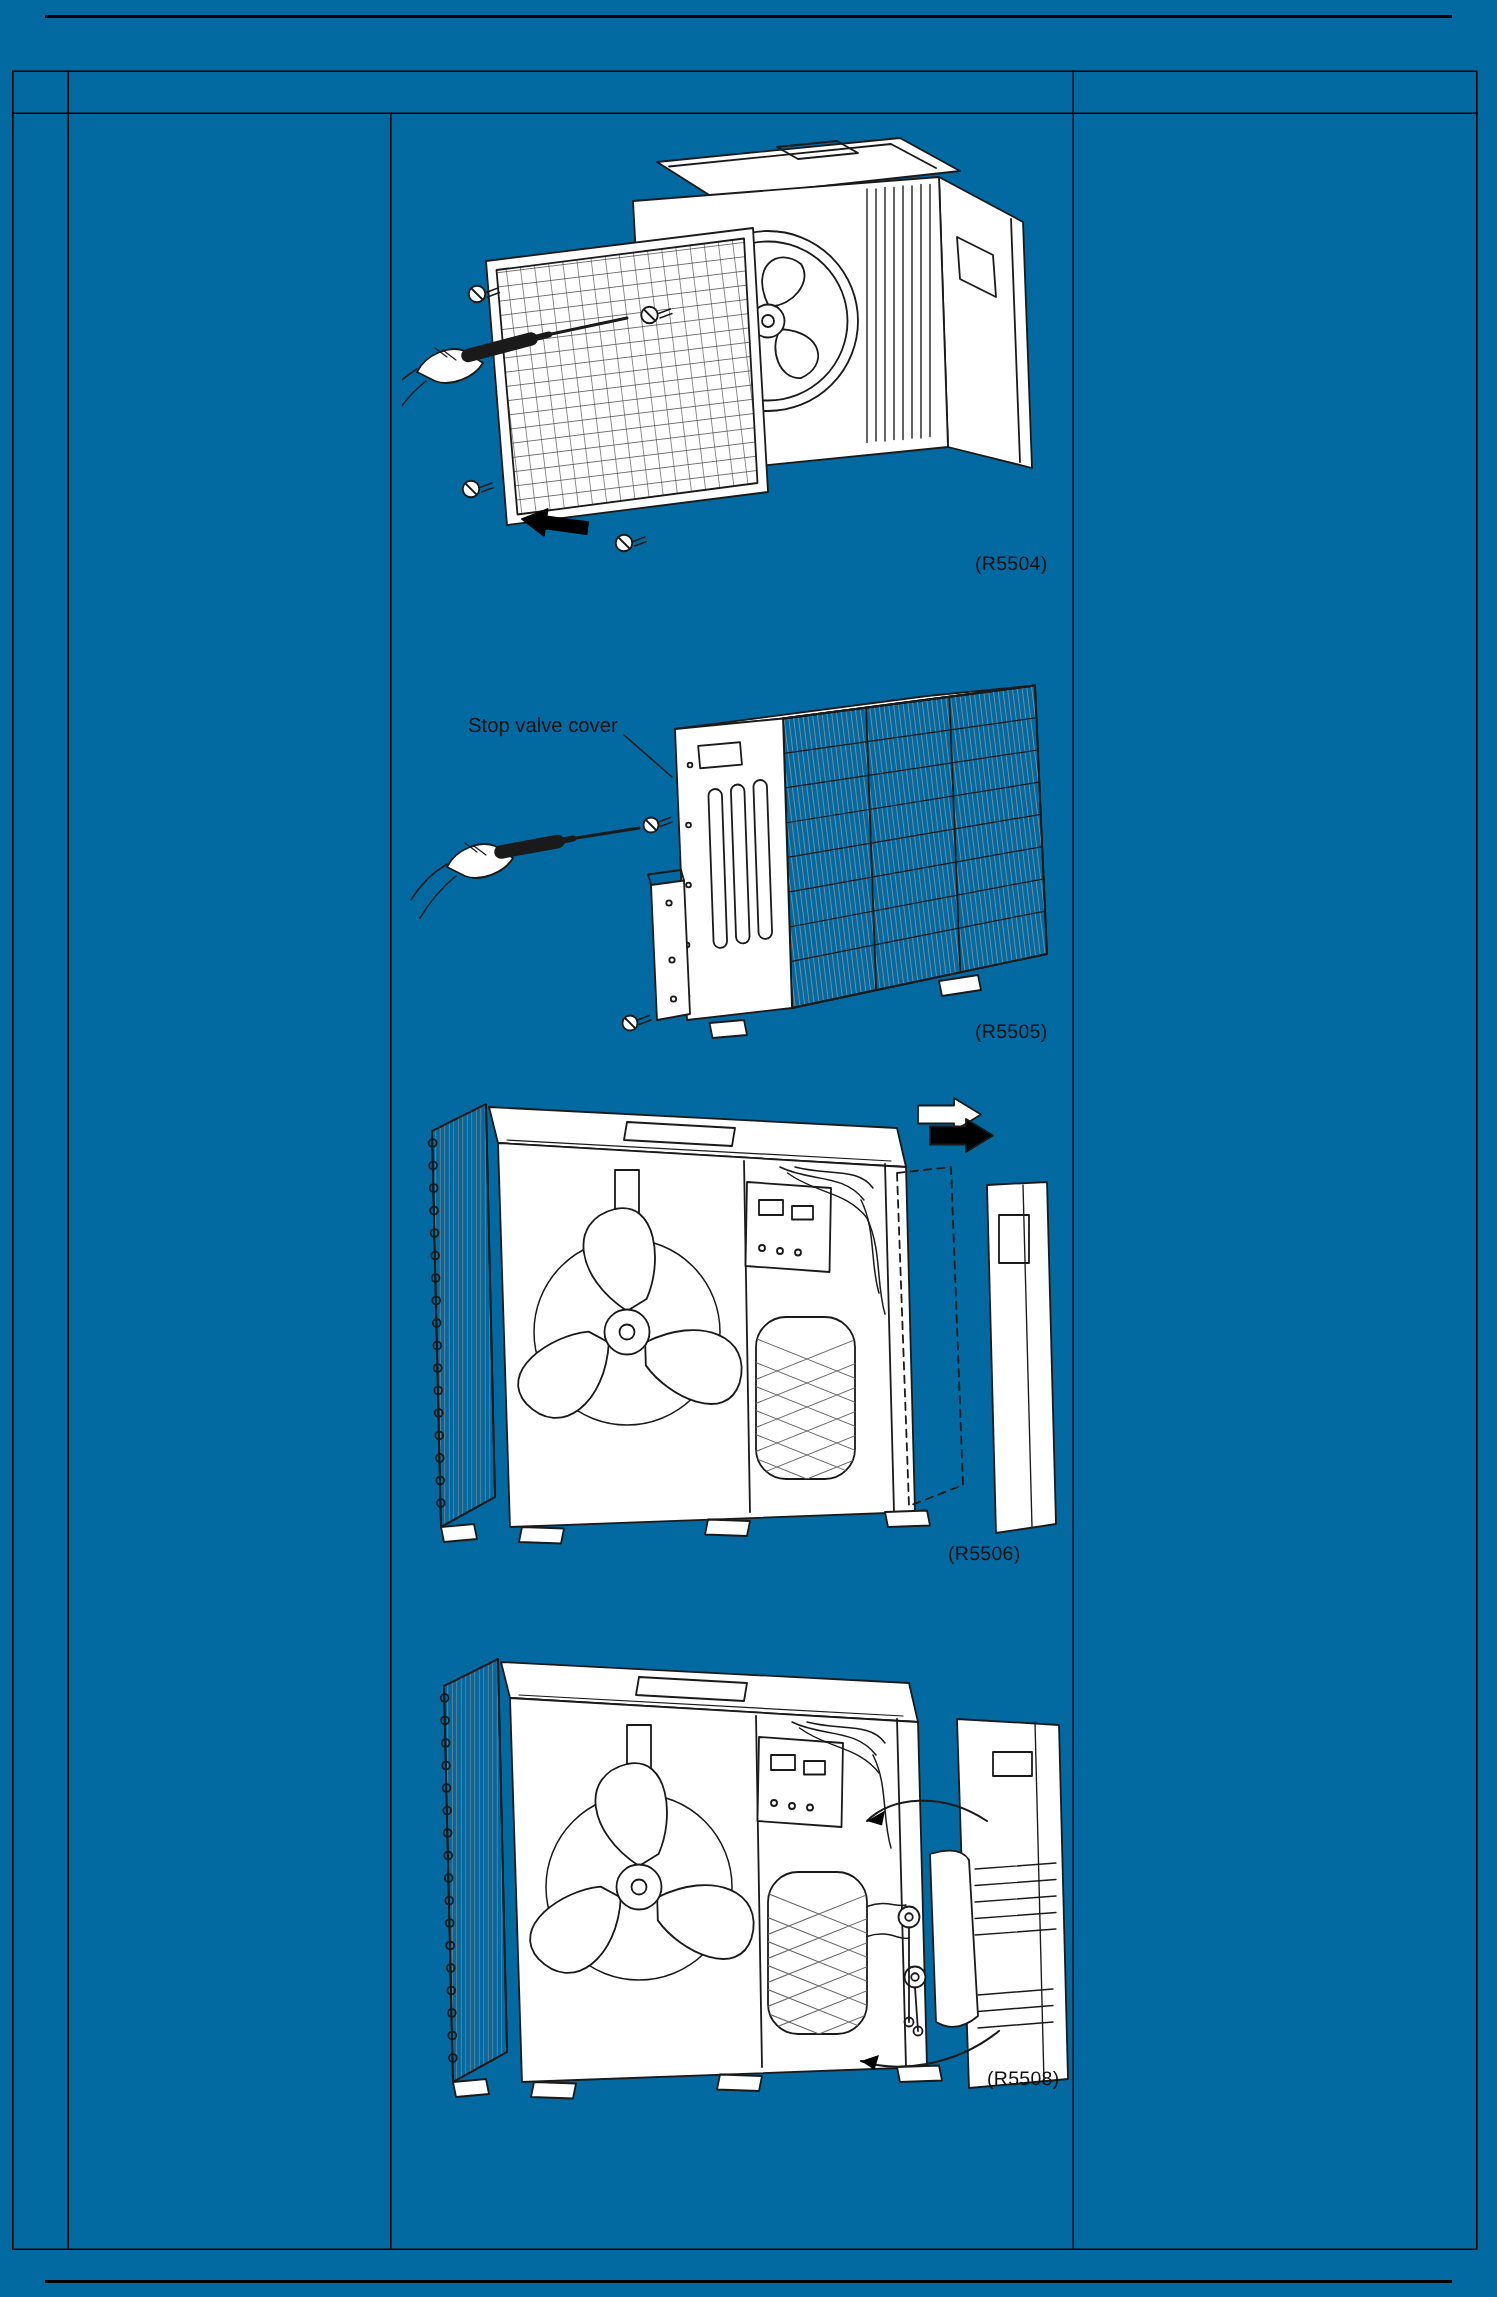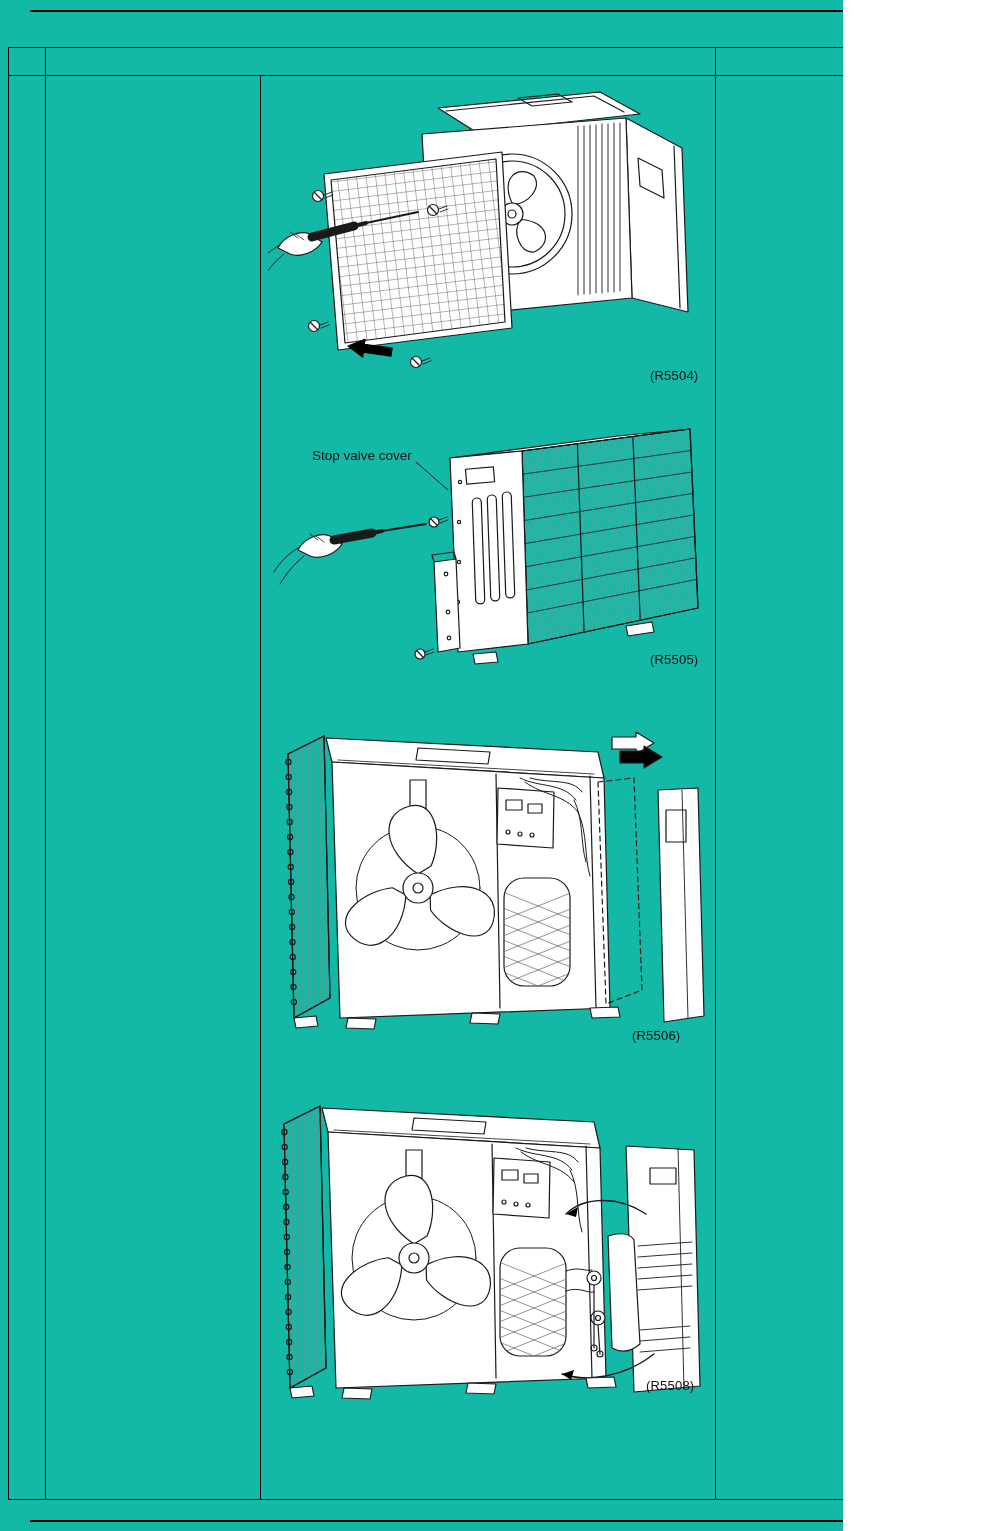--- a/index.html
+++ b/index.html
@@ -1,16 +1,16 @@
 <!DOCTYPE html>
 <html><head>
 <meta charset="utf-8">
 <style>
   html,body{margin:0;padding:0;background:#fff;}
-  .page{position:relative;width:843px;height:1531px;background:#14b8a6;overflow:hidden;
+  .page{position:relative;width:998px;height:1531px;background:#0369a1;overflow:hidden;
         font-family:"Liberation Sans",sans-serif;color:#111;}
   .rule{position:absolute;background:#000;}
   .hline{position:absolute;height:1px;background:#000;}
   .vline{position:absolute;width:1px;background:#000;}
   .tbl{position:absolute;border:1px solid #000;box-sizing:border-box;}
   figure.fig{position:absolute;margin:0;padding:0;}
   .cap{position:absolute;font-size:13px;letter-spacing:0.2px;color:#111;white-space:nowrap;}
   .callout{position:absolute;font-size:13.5px;color:#111;white-space:nowrap;}
   svg{display:block;}
 </style>
@@ -101,21 +101,21 @@
         </g>
 
         <g transform="translate(80,262) rotate(8)">
           <polygon points="0,0 16,-9 16,-4 44,-4 44,4 16,4 16,9" fill="#000" stroke="#000"></polygon>
         </g>
       </g>
     </svg>
     <figcaption class="cap" style="left:382px;top:284px">(R5504)</figcaption>
   </figure>
 
-  <figure class="fig" style="left:268px;top:412px;width:440px;height:262px">
+  <figure class="fig" style="left:268px;top:440px;width:440px;height:262px">
     <svg viewBox="0 0 440 262" width="440" height="262">
       <defs>
         <pattern id="p-fins2" width="3.2" height="12" patternUnits="userSpaceOnUse" patternTransform="rotate(-7)">
           <line x1="1.6" y1="0" x2="1.6" y2="12" stroke="#999" stroke-width="0.5"></line>
         </pattern>
       </defs>
       <g stroke="#1a1a1a" fill="none" stroke-width="1.2" stroke-linejoin="round" stroke-linecap="round">
 
         <polygon points="182,46 254,39 422,17 350,24" fill="#fff"></polygon>
 
@@ -278,21 +278,21 @@
           <polygon points="26,302 48,300 50,310 28,312" fill="#fff"></polygon>
           <polygon points="80,302 108,303 106,313 78,312" fill="#fff"></polygon>
           <polygon points="204,297 232,298 230,308 202,307" fill="#fff"></polygon>
           <polygon points="322,292 350,291 352,301 324,302" fill="#fff"></polygon>
         </g>
       </g>
     </svg>
     <figcaption class="cap" style="left:364px;top:312px">(R5506)</figcaption>
   </figure>
 
-  <figure class="fig" style="left:264px;top:1086px;width:440px;height:322px">
+  <figure class="fig" style="left:276px;top:1086px;width:440px;height:322px">
     <svg viewBox="0 0 440 322" width="440" height="322">
       <defs>
         <pattern id="p-fins4" width="3" height="12" patternUnits="userSpaceOnUse">
           <line x1="1.5" y1="0" x2="1.5" y2="12" stroke="#888" stroke-width="0.5"></line>
         </pattern>
         <clipPath id="c-comp4">
             <rect x="236" y="162" width="66" height="108" rx="20"></rect>
           </clipPath>
       </defs>
       <g stroke="#1a1a1a" fill="none" stroke-width="1.2" stroke-linejoin="round" stroke-linecap="round">

